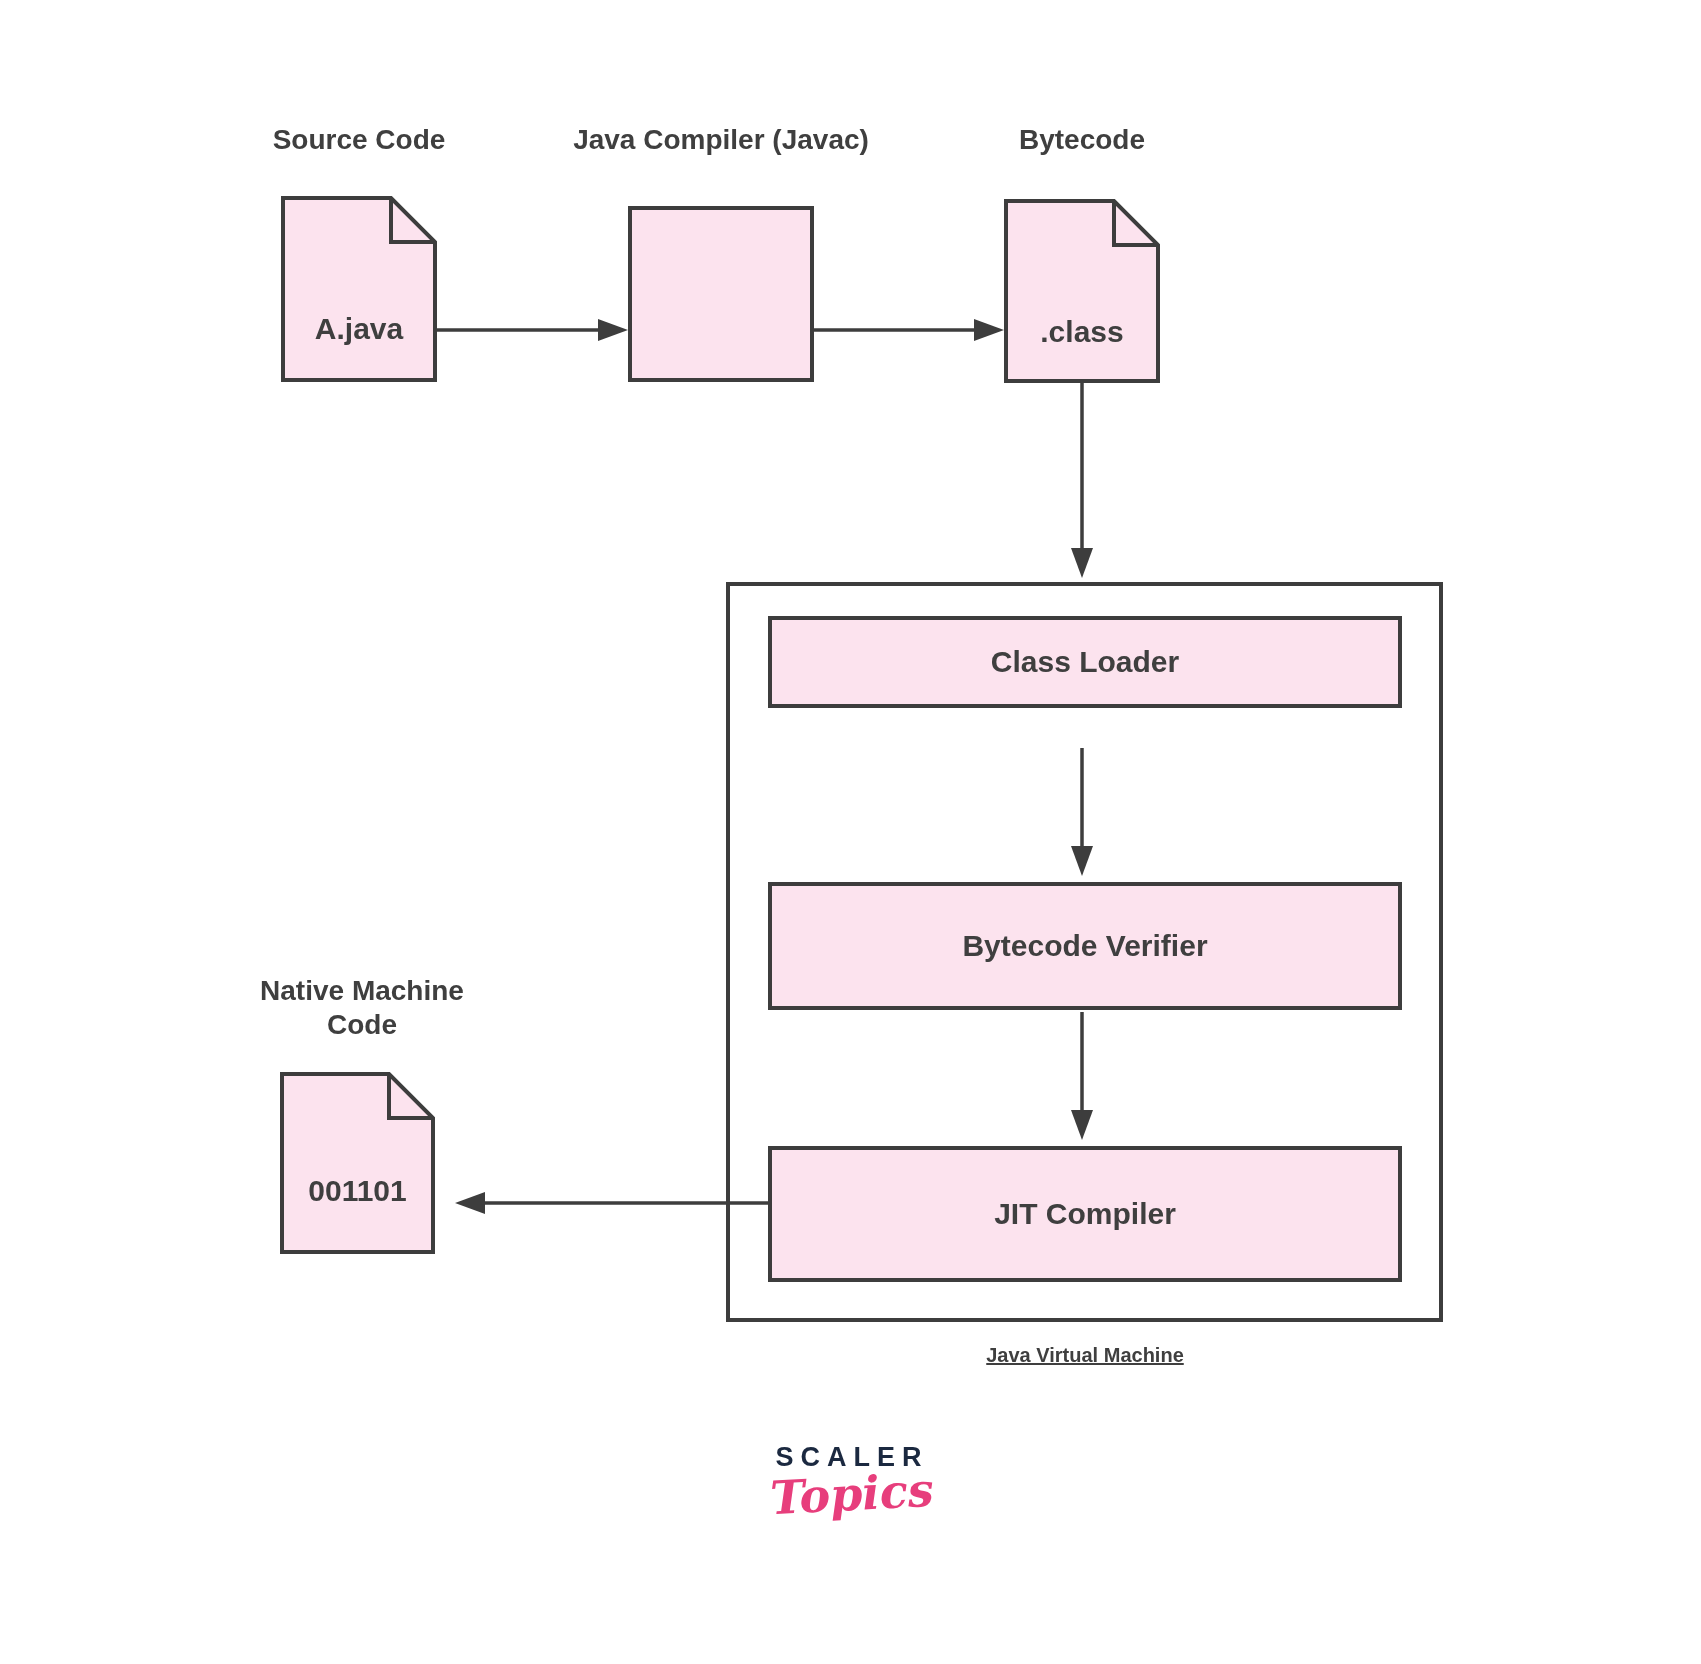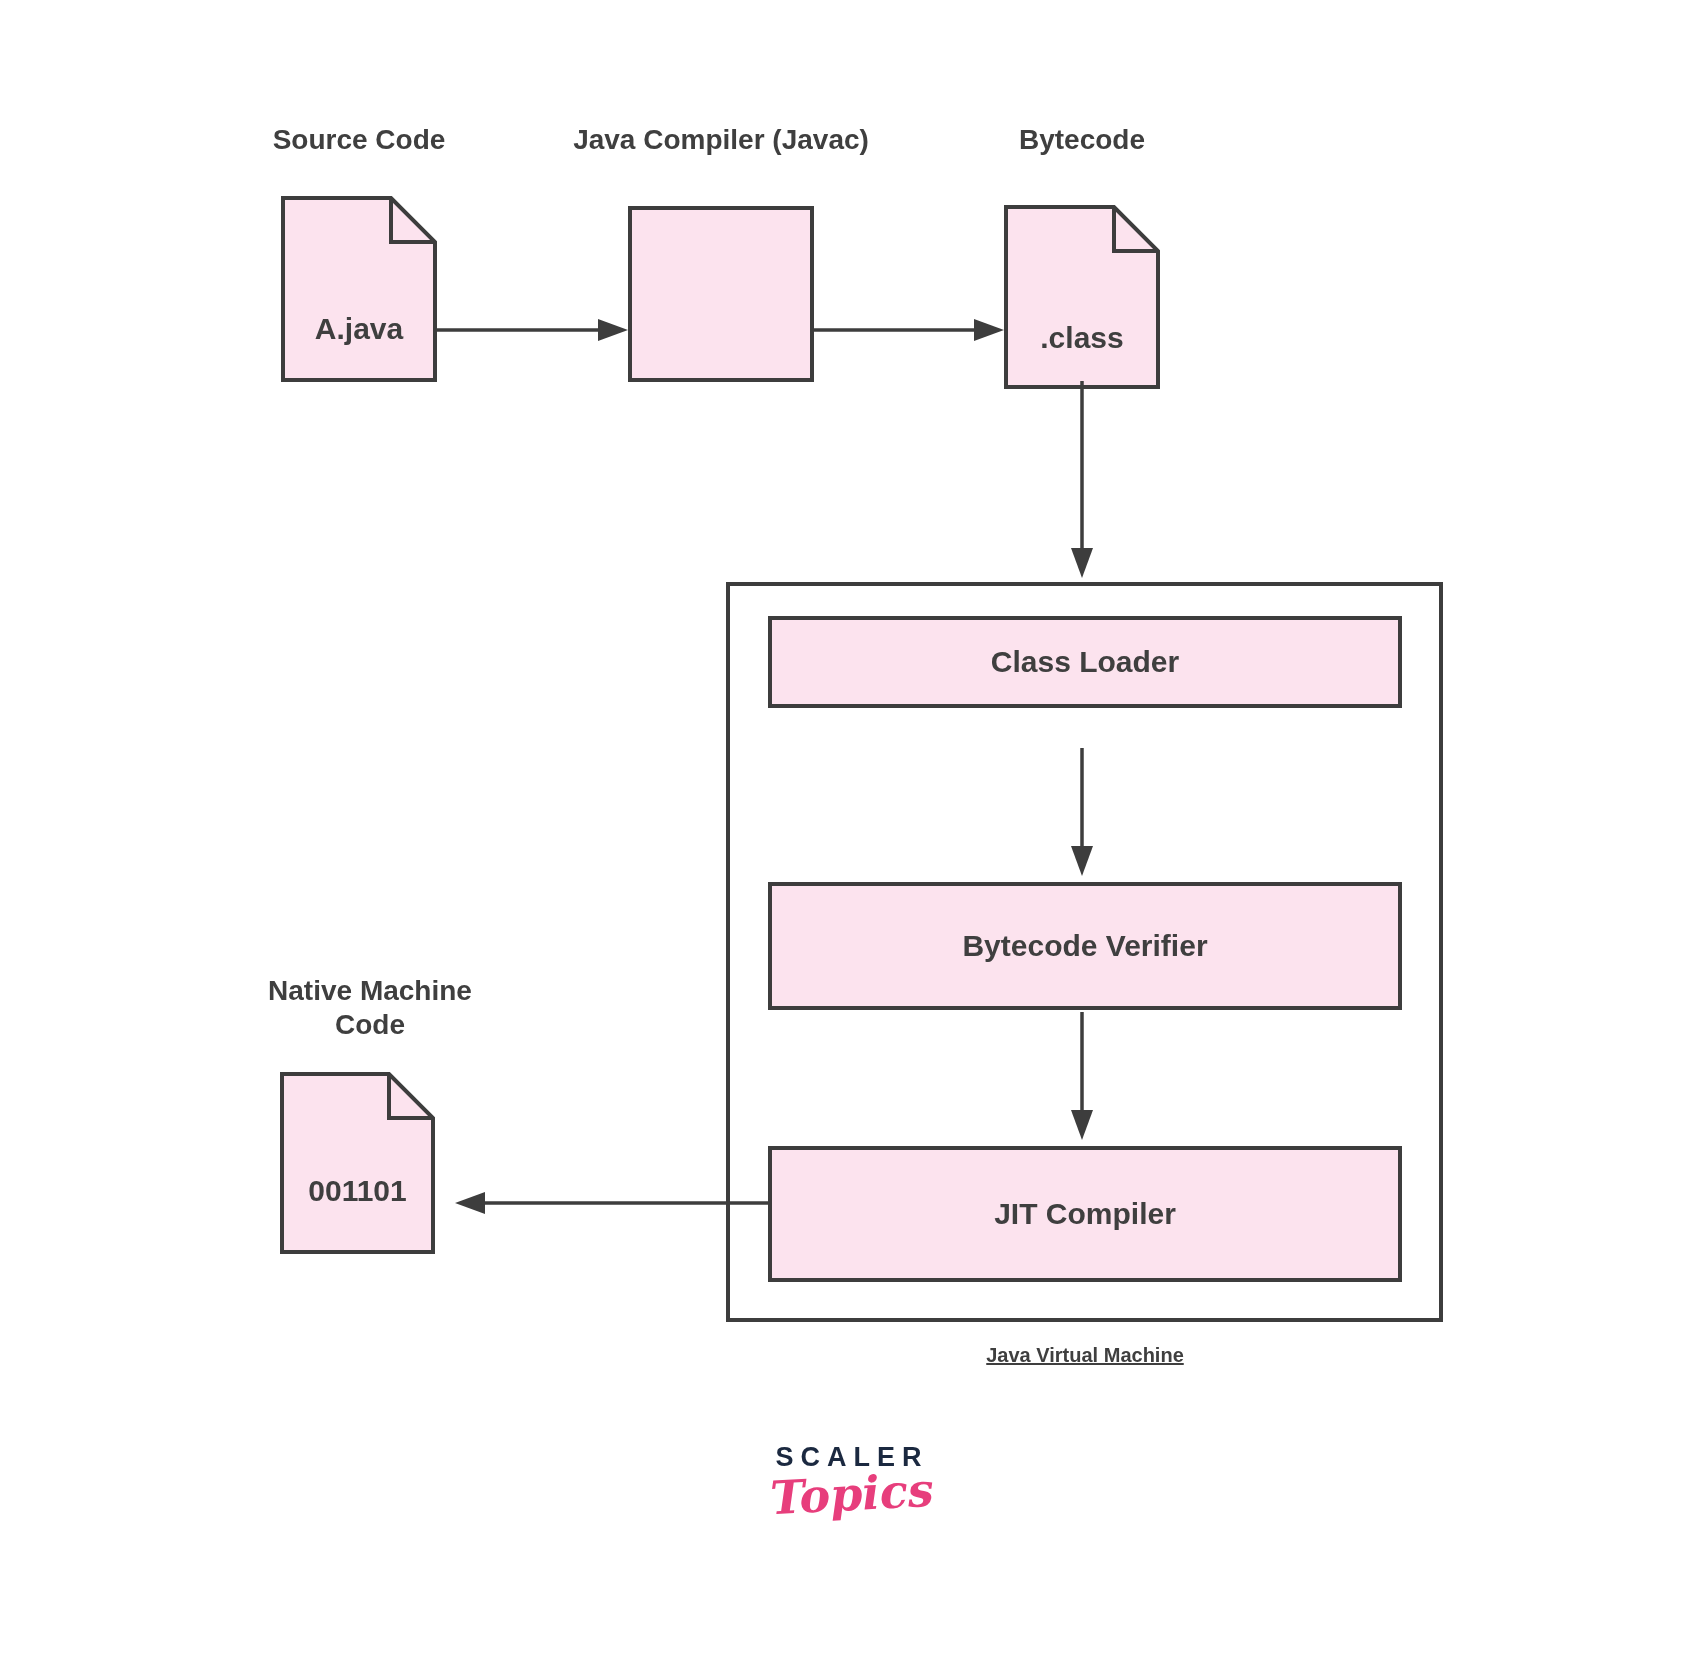--- a/index.html
+++ b/index.html
@@ -60,21 +60,21 @@
     transform:translateX(-50%);
     font-size:20px;font-weight:600;color:var(--text);
     white-space:nowrap;
     text-decoration:underline;
   }
 
   .native-label{
     position:absolute;left:362px;top:974px;
     transform:translateX(-50%);
     font-size:28px;font-weight:600;color:var(--text);
-    text-align:center;line-height:34px;white-space:nowrap;margin-left:8px;
+    text-align:center;line-height:34px;white-space:nowrap;
   }
 
   
   .arrow-layer{
     position:absolute;left:0;top:0;width:1701px;height:1664px;
     pointer-events:none;
   }
   .arrow-layer line{stroke:var(--stroke);stroke-width:3.5;}
   .arrow-layer polygon{fill:var(--stroke);}
 
@@ -110,21 +110,21 @@
 <div class="doc-wrap" style="left:281px;top:196px;width:156px;height:186px">
   <svg width="156" height="186" viewBox="0 0 156 186">
     <path d="M2,2 H110 L154,46 V184 H2 Z" fill="var(--node-fill)" stroke="var(--stroke)" stroke-width="4"></path>
     <path d="M110,2 V46 H154" fill="none" stroke="var(--stroke)" stroke-width="4"></path>
   </svg>
   <div class="doc-text" style="top:116px">A.java</div>
 </div>
 
 <div class="rect-node" style="left:628px;top:206px;width:186px;height:176px"></div>
 
-<div class="doc-wrap" style="left:1004px;top:205px;width:156px;height:196px">
+<div class="doc-wrap" style="left:1004px;top:199px;width:156px;height:196px">
   <svg width="156" height="184" viewBox="0 0 156 184">
     <path d="M2,2 H110 L154,46 V182 H2 Z" fill="var(--node-fill)" stroke="var(--stroke)" stroke-width="4"></path>
     <path d="M110,2 V46 H154" fill="none" stroke="var(--stroke)" stroke-width="4"></path>
   </svg>
   <div class="doc-text" style="top:116px">.class</div>
 </div>
 
 <div class="jvm-box"></div>
 
 <div class="stage-box stage-classloader">Class Loader</div>

